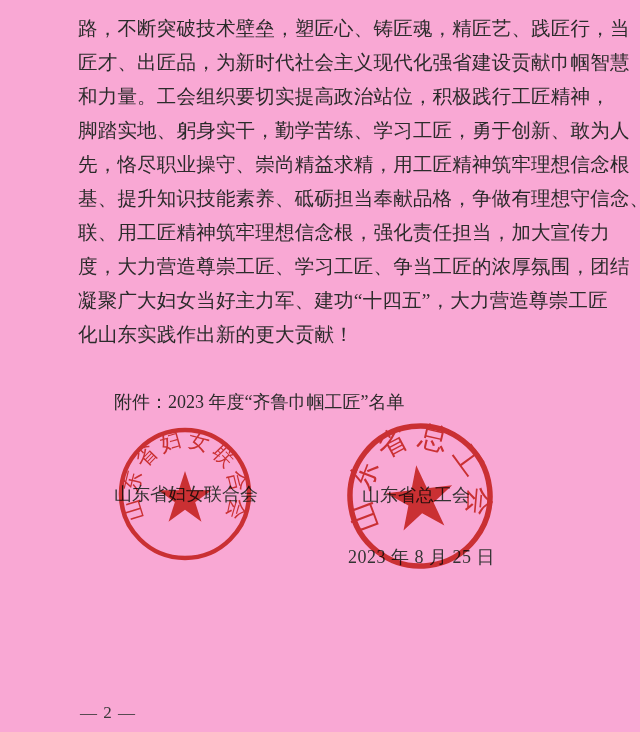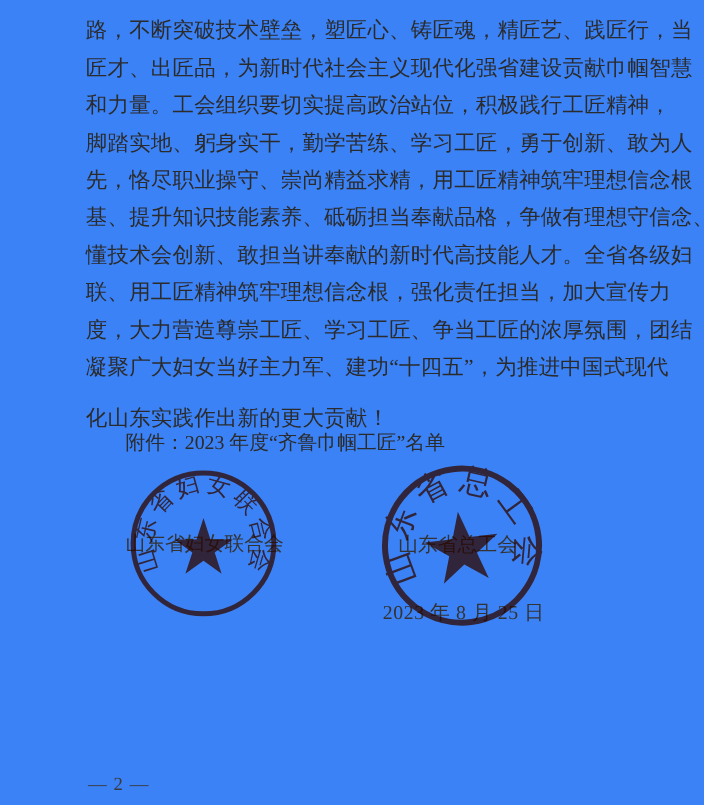--- a/index.html
+++ b/index.html
@@ -1,21 +1,21 @@
 <!DOCTYPE html>
 <html><head>
 <meta charset="utf-8">
 <style>
   html, body { margin: 0; padding: 0; }
   body { background: #ffffff; }
   .doc {
     position: relative;
     width: 640px;
     height: 732px;
-    background: #3b82f6;
+    background: #f9a8d4;
     overflow: hidden;
     font-family: "Liberation Serif", "DejaVu Serif", serif;
     color: #2b2b2b;
   }
   .body-text {
     position: absolute;
     left: 78px;
     top: 12px;
     width: 486px;
   }
@@ -24,21 +24,20 @@
     line-height: 34px;
     height: 34px;
     white-space: nowrap;
     text-align: justify;
     text-align-last: justify;
     text-justify: inter-character;
     letter-spacing: 0.2px;
   }
   .line.last {
     text-align-last: left;
-    margin-top: 12px;
   }
   .attachment {
     position: absolute;
     left: 78px;
     top: 388px;
     width: 486px;
     padding-left: 36px;
     box-sizing: border-box;
     font-size: 18px;
     line-height: 28px;
@@ -77,24 +76,23 @@
 
 <div class="doc">
 
   <div class="body-text">
     <div class="line">路，不断突破技术壁垒，塑匠心、铸匠魂，精匠艺、践匠行，当</div>
     <div class="line">匠才、出匠品，为新时代社会主义现代化强省建设贡献巾帼智慧</div>
     <div class="line">和力量。工会组织要切实提高政治站位，积极践行工匠精神，</div>
     <div class="line">脚踏实地、躬身实干，勤学苦练、学习工匠，勇于创新、敢为人</div>
     <div class="line">先，恪尽职业操守、崇尚精益求精，用工匠精神筑牢理想信念根</div>
     <div class="line">基、提升知识技能素养、砥砺担当奉献品格，争做有理想守信念、</div>
-    <div class="line">懂技术会创新、敢担当讲奉献的新时代高技能人才。全省各级妇</div>
     <div class="line">联、用工匠精神筑牢理想信念根，强化责任担当，加大宣传力</div>
     <div class="line">度，大力营造尊崇工匠、学习工匠、争当工匠的浓厚氛围，团结</div>
-    <div class="line">凝聚广大妇女当好主力军、建功“十四五”，为推进中国式现代</div>
+    <div class="line">凝聚广大妇女当好主力军、建功“十四五”，大力营造尊崇工匠</div>
     <div class="line last">化山东实践作出新的更大贡献！</div>
   </div>
 
   <div class="attachment">附件：2023 年度“齐鲁巾帼工匠”名单</div>
 
   <div class="stamp-caption caption-left">山东省妇女联合会</div>
   <div class="stamp-caption caption-right">山东省总工会</div>
   <div class="stamp-caption caption-date">2023 年 8 月 25 日</div>
 
   <svg class="seal seal-left" viewBox="0 0 150 150">

